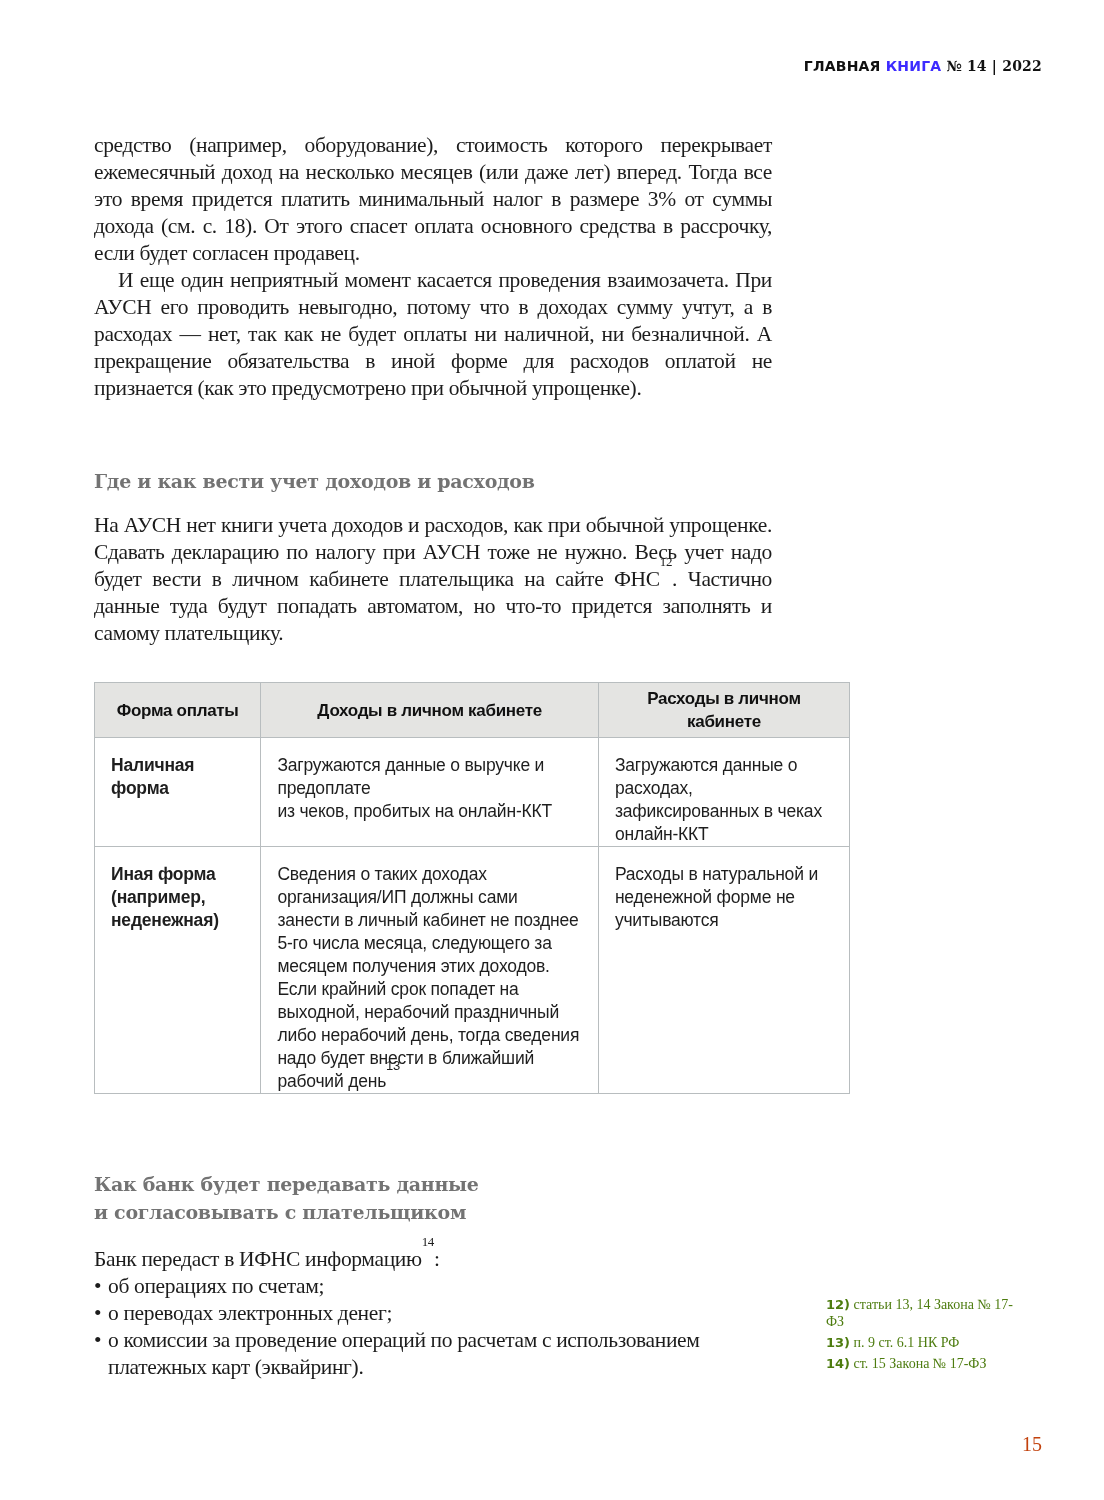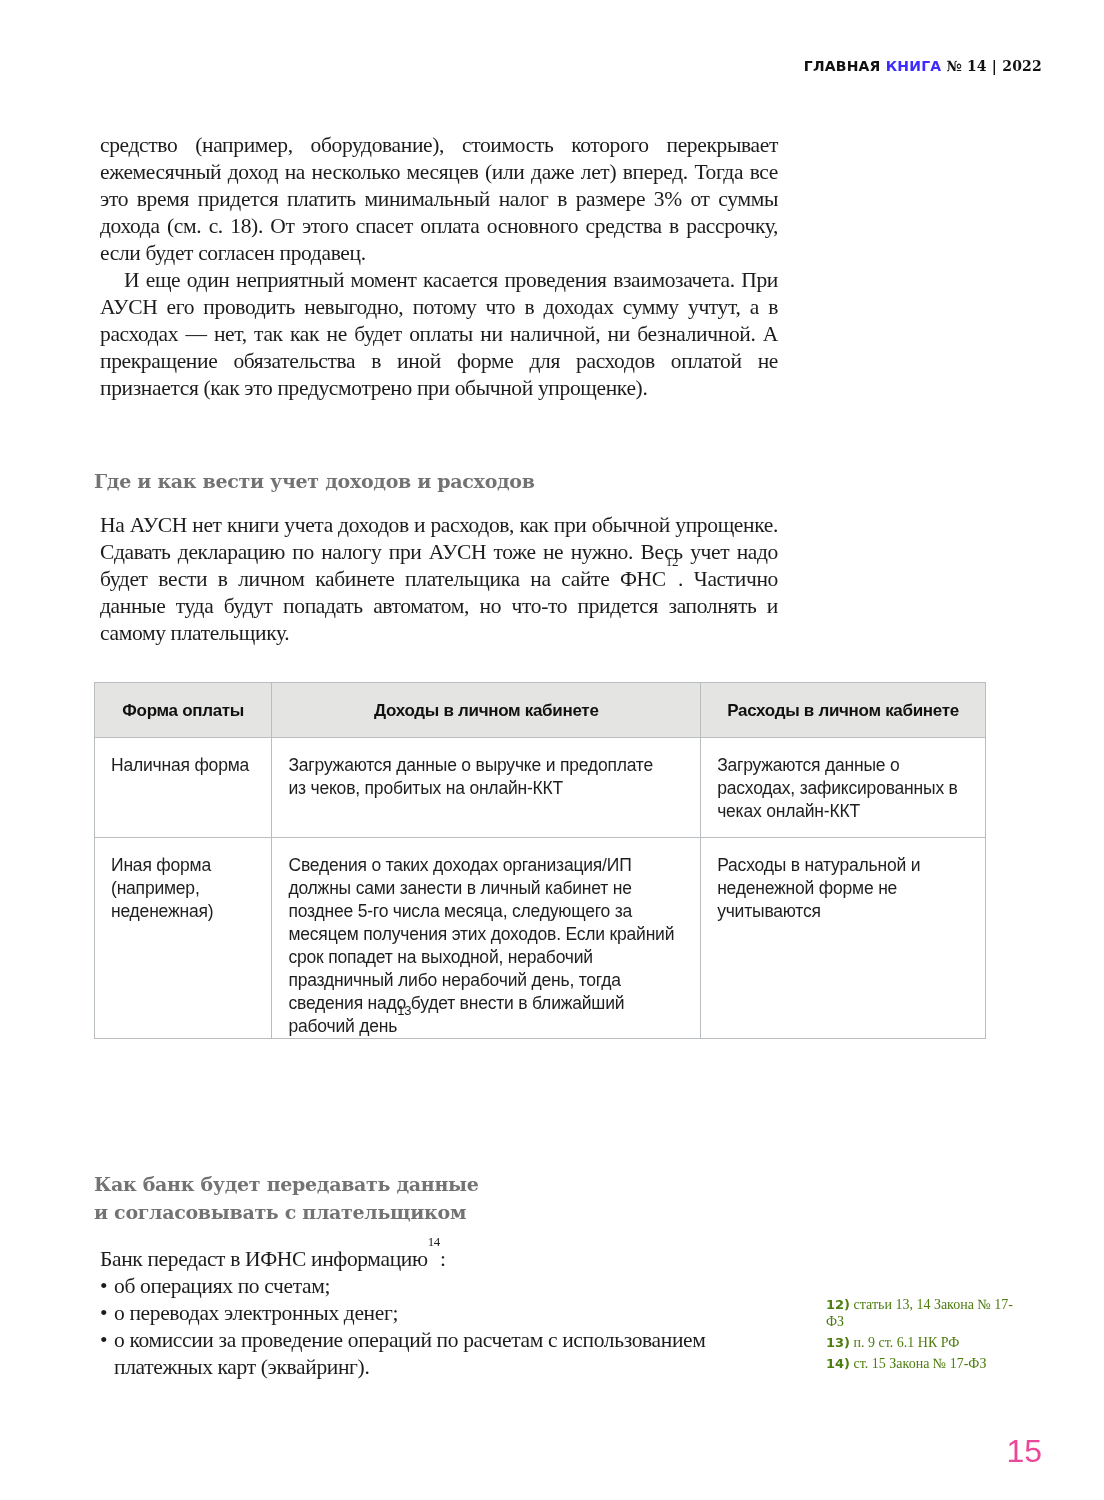--- a/index.html
+++ b/index.html
@@ -23,21 +23,21 @@
       font-size: 14px;
       letter-spacing: 0.2px;
       color: #111;
       white-space: nowrap;
     }
     .running-head .accent { color: #3d2bff; }
     .running-head .serif { font-family: "DejaVu Serif", serif; }
 
     .col {
       position: absolute;
-      left: 100px;
+      left: 94px;
       width: 678px;
       font-family: "Liberation Serif", serif;
       font-size: 21.5px;
       line-height: 27px;
       color: #1c1c1c;
     }
     .para {
       margin: 0;
       text-align: justify;
       text-align-last: left;
@@ -61,21 +61,21 @@
       line-height: 28px;
       letter-spacing: -0.3px;
       color: #737373;
       margin: 0;
     }
 
     table.pay {
       position: absolute;
       left: 94px;
       top: 682px;
-      width: 892px;
+      width: 756px;
       border-collapse: collapse;
       font-family: "Liberation Sans", sans-serif;
       font-size: 17.5px;
       line-height: 23px;
       color: #1e1e1e;
     }
     table.pay th, table.pay td {
       border: 1px solid #b8bdbf;
       vertical-align: top;
     }
@@ -87,21 +87,21 @@
       font-weight: bold;
       font-size: 17px;
       letter-spacing: -0.3px;
       color: #111;
       padding: 0 10px;
     }
     table.pay td {
       padding: 16px 16px 0 16px;
       letter-spacing: -0.2px;
     }
-    table.pay td.c1 { width: 150px; }
+    table.pay td.c1 { width: 150px; font-weight: bold; }
     table.pay td.c2 { width: 434px; }
     table.pay td.c3 { width: 266px; padding-left: 16px; }
     tr.r1 td { height: 83px; }
     tr.r2 td { height: 83px; }
     tr.r3 td { height: 174px; }
     .cell-text { white-space: pre-line; }
 
     .list {
       list-style: none;
       margin: 0;
@@ -133,23 +133,23 @@
     .footnotes .fn-num {
       font-family: "DejaVu Sans", sans-serif;
       font-weight: bold;
       font-size: 13px;
     }
 
     .page-number {
       position: absolute;
       right: 62px;
       top: 1433px;
-      font-family: Liberation Sans, sans-serif;
-      font-size: 32px;
-      color: #ec4899;
+      font-family: Liberation Serif, serif;
+      font-size: 20px;
+      color: #c2410c;
     }
   </style>
 </head>
 <body>
 
 <div class="running-head">
   <span>ГЛАВНАЯ</span>
   <span class="accent" style="color: rgb(61, 43, 255);">КНИГА</span>
   <span class="serif">№ 14 | 2022</span>
 </div>

